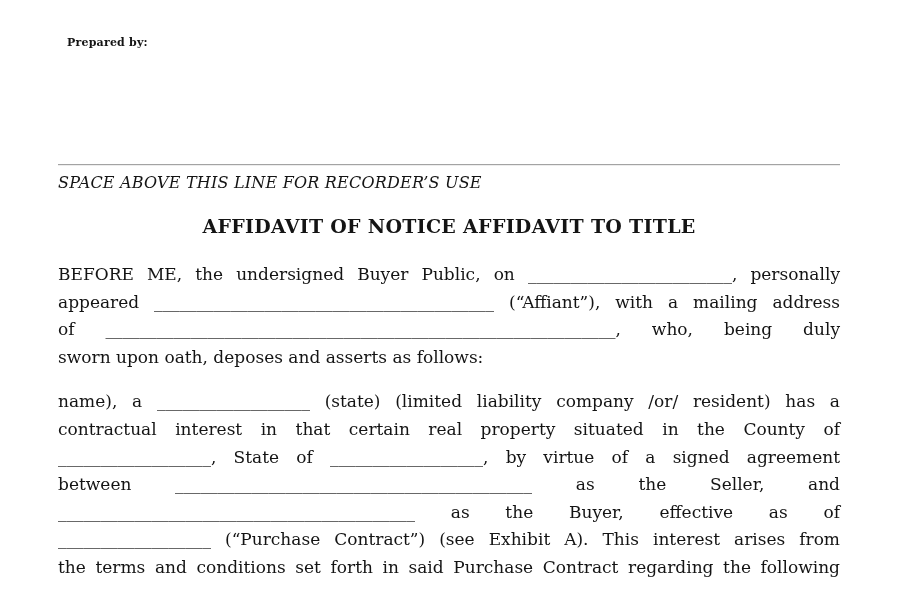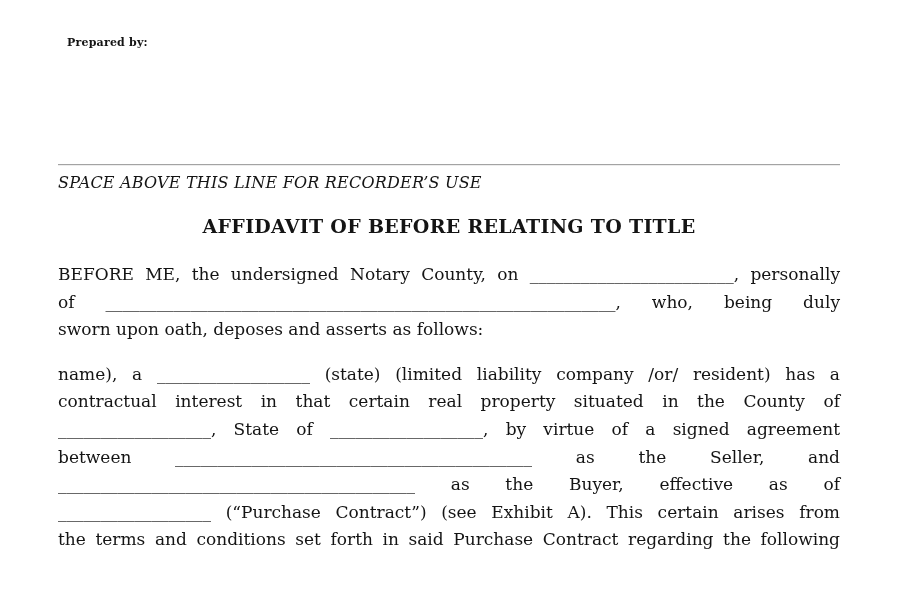--- a/index.html
+++ b/index.html
@@ -71,31 +71,32 @@
 <body>
 
 <div class="page">
 
   <div class="prepared">Prepared by:</div>
 
   <hr class="recorder-rule">
 
   <div class="recorder-note">SPACE ABOVE THIS LINE FOR RECORDER’S USE</div>
 
-  <h1 class="doc-title">AFFIDAVIT OF BEFORE RELATING TO TITLE</h1>
+  <h1 class="doc-title">AFFIDAVIT OF NOTICE AFFIDAVIT TO TITLE</h1>
 
   <div class="para">
-    <div class="line just">BEFORE ME, the undersigned Notary County, on ________________________, personally</div>
+    <div class="line just">BEFORE ME, the undersigned Buyer Public, on ________________________, personally</div>
+    <div class="line just">appeared ________________________________________ (“Affiant”), with a mailing address</div>
     <div class="line just">of ____________________________________________________________, who, being duly</div>
     <div class="line">sworn upon oath, deposes and asserts as follows:</div>
   </div>
 
   <div class="para para2">
     <div class="line just">name), a __________________ (state) (limited liability company /or/ resident) has a</div>
     <div class="line just">contractual interest in that certain real property situated in the County of</div>
     <div class="line just">__________________, State of __________________, by virtue of a signed agreement</div>
     <div class="line just">between __________________________________________ as the Seller, and</div>
     <div class="line just">__________________________________________ as the Buyer, effective as of</div>
-    <div class="line just">__________________ (“Purchase Contract”) (see Exhibit A). This certain arises from</div>
+    <div class="line just">__________________ (“Purchase Contract”) (see Exhibit A). This interest arises from</div>
     <div class="line just">the terms and conditions set forth in said Purchase Contract regarding the following</div>
   </div>
 
 </div>
 
 </body></html>

